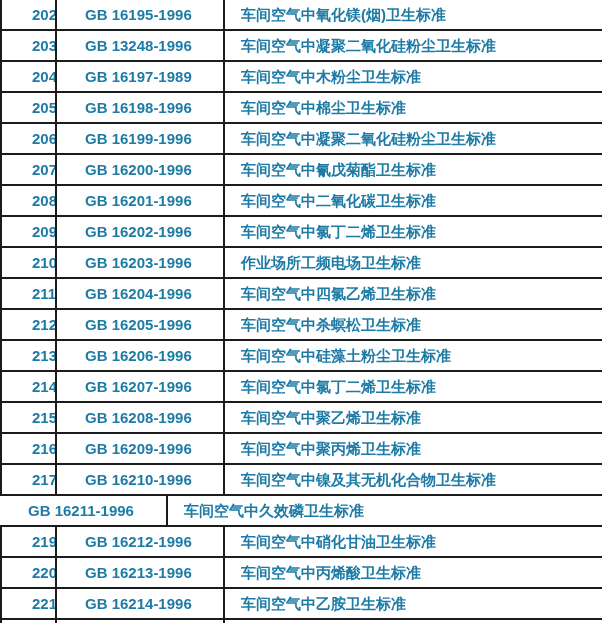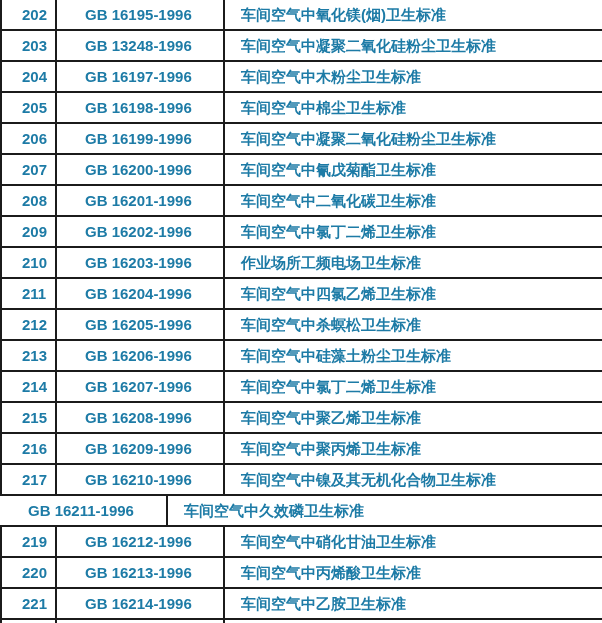--- a/index.html
+++ b/index.html
@@ -39,21 +39,21 @@
       display: flex;
       align-items: center;
       overflow: hidden;
       white-space: nowrap;
     }
     .cell-index {
       width: 57px;
       flex: 0 0 57px;
       border-left: 2px solid #1b1b1b;
       border-right: 2px solid #1b1b1b;
-      padding-left: 20px;
+      padding-left: 30px;
     }
     .cell-code {
       width: 168px;
       flex: 0 0 168px;
       border-right: 2px solid #1b1b1b;
       padding-left: 28px;
     }
     .cell-title {
       flex: 1 1 auto;
       padding-left: 16px;
@@ -92,21 +92,21 @@
     <div class="cell cell-title">
       <span>车间空气中凝聚二氧化硅粉尘卫生标准</span>
     </div>
   </div>
 
   <div class="row">
     <div class="cell cell-index">
       <span>204</span>
     </div>
     <div class="cell cell-code">
-      <span>GB 16197-1996</span>
+      <span>GB 16197-1989</span>
     </div>
     <div class="cell cell-title">
       <span>车间空气中木粉尘卫生标准</span>
     </div>
   </div>
 
   <div class="row">
     <div class="cell cell-index">
       <span>205</span>
     </div>

